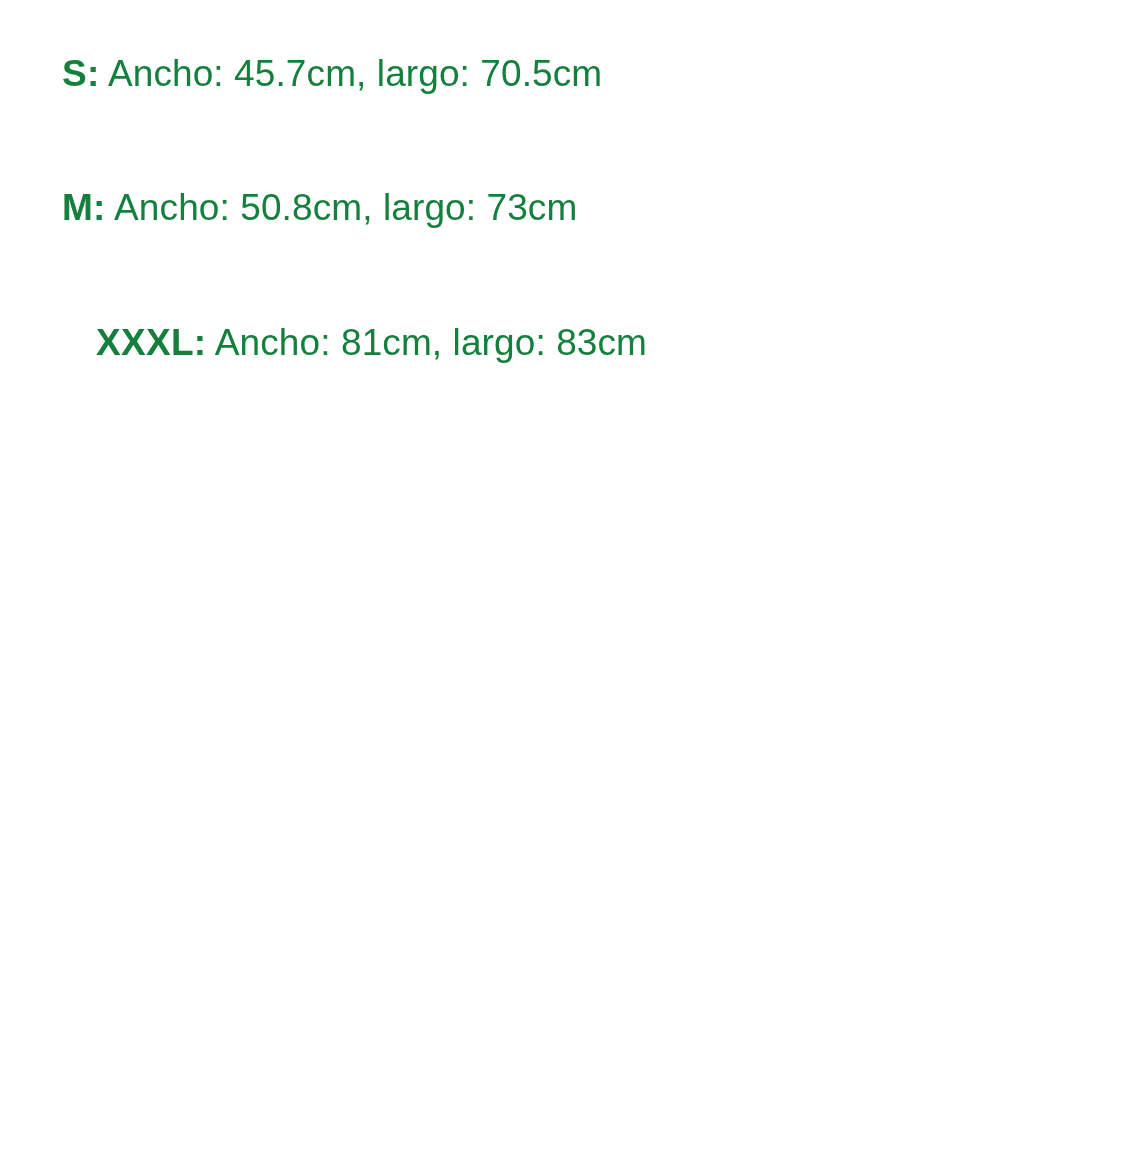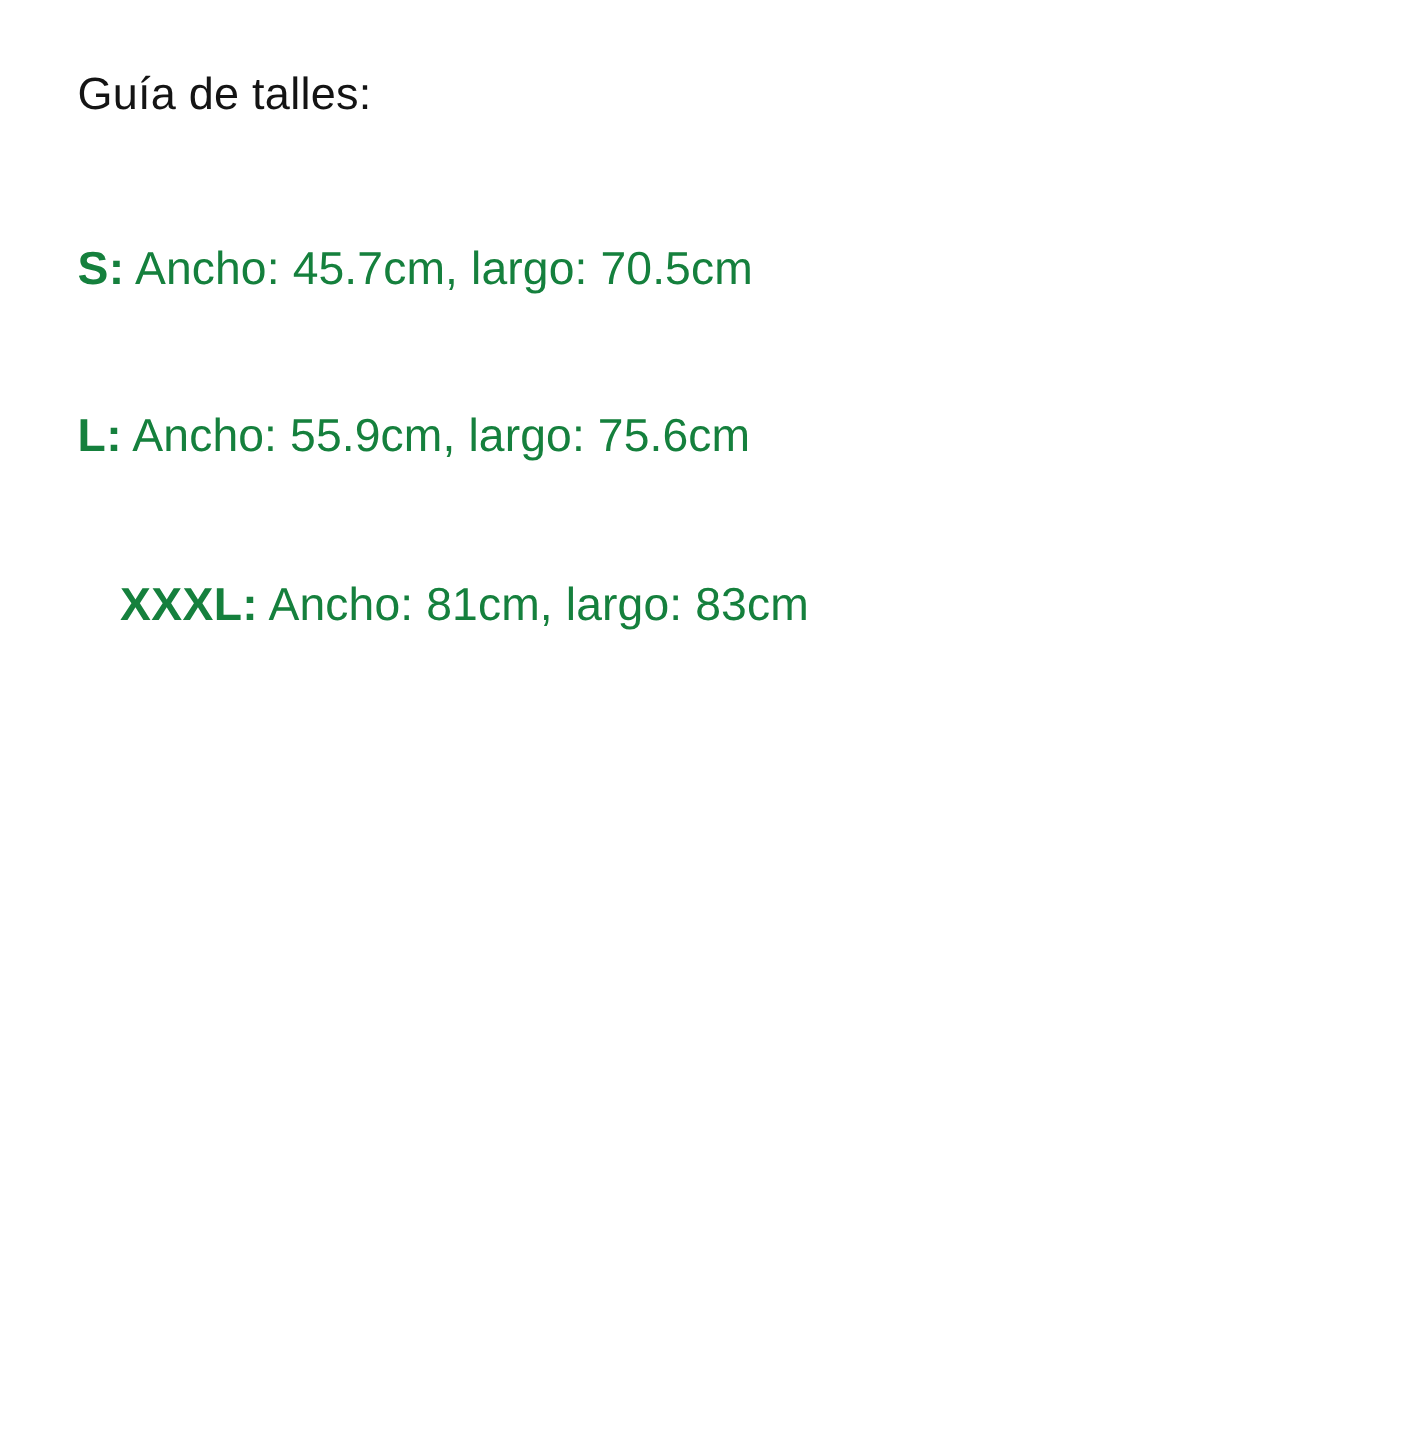--- a/index.html
+++ b/index.html
@@ -52,34 +52,33 @@
   }
   .size-detail {
     font-weight: 400;
   }
 </style>
 </head>
 <body>
 
 <div class="page">
 
-  <p class="intro">Guía de talles:</p>
 
   <ul class="size-list">
 
     <li class="size-row">
       <span class="size-label">S:</span>
       <span class="size-detail">Ancho: 45.7cm, largo: 70.5cm</span>
     </li>
 
+    <li class="size-row">
+      <span class="size-label">M:</span>
+      <span class="size-detail">Ancho: 50.8cm, largo: 73cm</span>
+    </li>
 
-    <li class="size-row">
-      <span class="size-label">L:</span>
-      <span class="size-detail">Ancho: 55.9cm, largo: 75.6cm</span>
-    </li>
 
 
 
     <li class="size-row">
       <span class="size-label">XXXL:</span>
       <span class="size-detail">Ancho: 81cm, largo: 83cm</span>
     </li>
 
   </ul>
 

